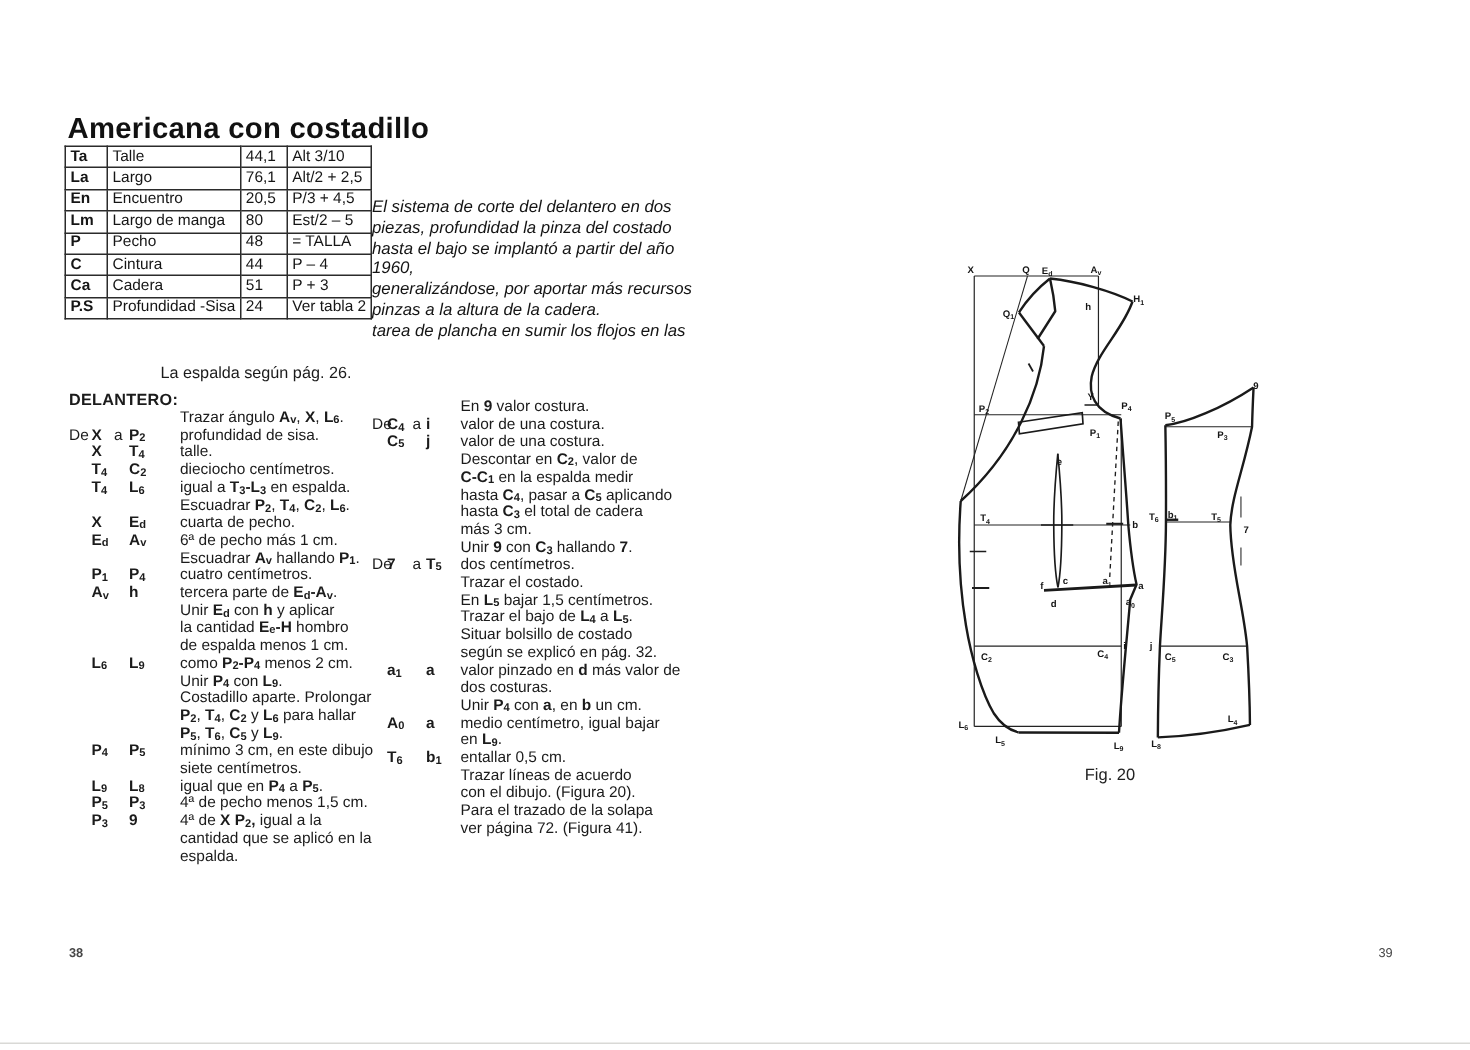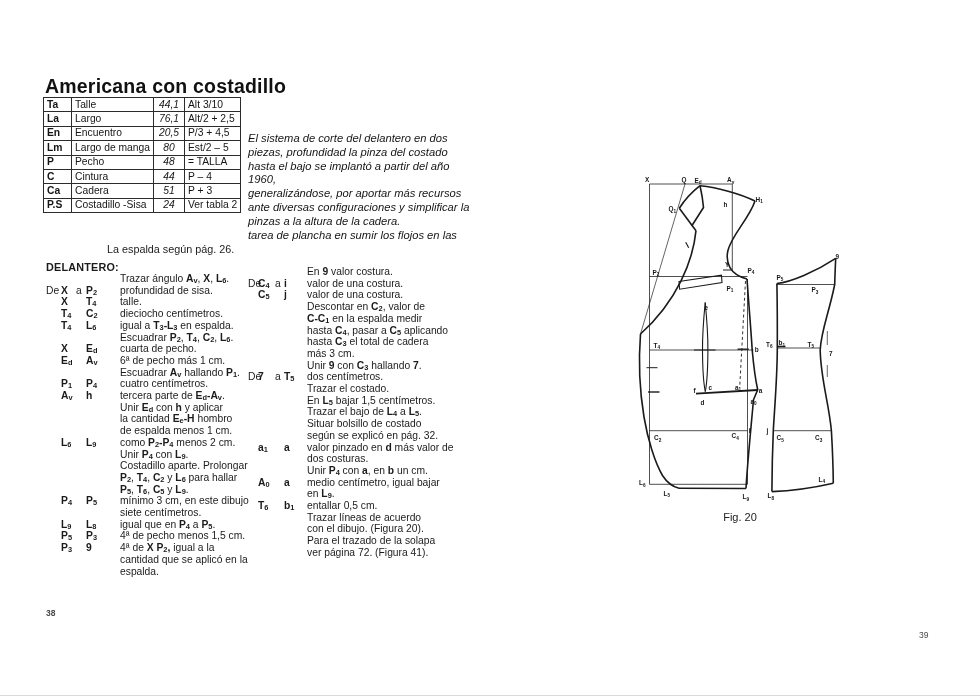--- a/index.html
+++ b/index.html
@@ -9,21 +9,21 @@
     overflow:hidden;
   }
   .abs{position:absolute;}
   
   #title{left:45px;top:62px;font-size:19.5px;font-weight:bold;letter-spacing:.2px;color:#111;}
   
   #mtable{left:43px;top:97px;border-collapse:collapse;background:#fff;font-size:10.3px;color:#151515;}
   #mtable td{border:1px solid #2b2b2b;height:13.4px;padding:0 3px;line-height:12px;white-space:nowrap;}
   #mtable .c-abbr{width:21px;font-weight:bold;}
   #mtable .c-name{width:64px;}
-  #mtable .c-val{width:24px;text-align:center;font-style:italic;}
+  #mtable .c-val{width:24px;text-align:left;}
   #mtable .c-for{width:42px;margin-top:45px;}
   #mtable .th{font-weight:bold;text-align:center;}
   
   #intro{left:248px;top:132px;width:230px;font-size:11.2px;font-style:italic;line-height:13.8px;color:#141414;}
   
   #backref{left:107px;top:243px;font-size:10.8px;}
   
   #heading{left:46px;top:261px;font-size:10.8px;font-weight:bold;letter-spacing:.2px;}
   
   .instr{font-size:10.3px;line-height:11.7px;}
@@ -33,21 +33,21 @@
   .irow span{display:block;}
   .c-p{width:15px;}.c-f{width:15px;}.c-a{width:10px;}.c-t{width:34px;}
   .c-d{flex:1;white-space:nowrap;}
   #col-mid .c-p{width:10px;}#col-mid .c-f{width:17px;}#col-mid .c-a{width:9px;}#col-mid .c-t{width:23px;}
   b{font-weight:bold;}
   sub{font-size:.72em;vertical-align:-0.18em;line-height:0;}
   
   #diagram{left:615px;top:155px;}
   #figcap{left:680px;top:511px;width:120px;text-align:center;font-size:11px;color:#222;}
   .pagenum{font-size:8.5px;color:#474747;}
-  #pn-left{left:46px;top:608px;font-weight:bold;}
+  #pn-left{left:46px;top:630px;font-weight:bold;}
   #pn-right{left:919px;top:630px;}
   #edge-bottom{left:0;top:695px;width:980px;height:1px;background:#d9d9d6;}
   svg text{font-family:"Liberation Sans","DejaVu Sans",sans-serif;font-weight:bold;fill:#161616;}
 </style>
 </head>
 <body>
 
 <h1 id="title" class="abs">Americana con costadillo</h1>
 
 <table id="mtable" class="abs">
@@ -89,33 +89,32 @@
         <td class="c-for">P – 4</td>
       </tr>
       <tr>
         <td class="c-abbr">Ca</td>
         <td class="c-name">Cadera</td>
         <td class="c-val">51</td>
         <td class="c-for">P + 3</td>
       </tr>
       <tr>
         <td class="c-abbr">P.S</td>
-        <td class="c-name">Costadillo -Sisa</td>
+        <td class="c-name">Profundidad -Sisa</td>
         <td class="c-val">24</td>
         <td class="c-for">Ver tabla 2</td>
       </tr>
     </tbody>
 </table>
 
 <div id="intro" class="abs">
     <div>El sistema de corte del delantero en dos</div>
     <div>piezas, profundidad la pinza del costado</div>
     <div>hasta el bajo se implantó a partir del año 1960,</div>
     <div>generalizándose, por aportar más recursos</div>
-    <div>ante diversas configuraciones y simplificar la</div>
     <div>pinzas a la altura de la cadera.</div>
     <div>tarea de plancha en sumir los flojos en las</div>
   </div>
 
 <div id="backref" class="abs">La espalda según pág. 26.</div>
 
 <div id="heading" class="abs">DELANTERO:</div>
 
 <div id="col-left" class="abs instr">
     <div class="irow">

